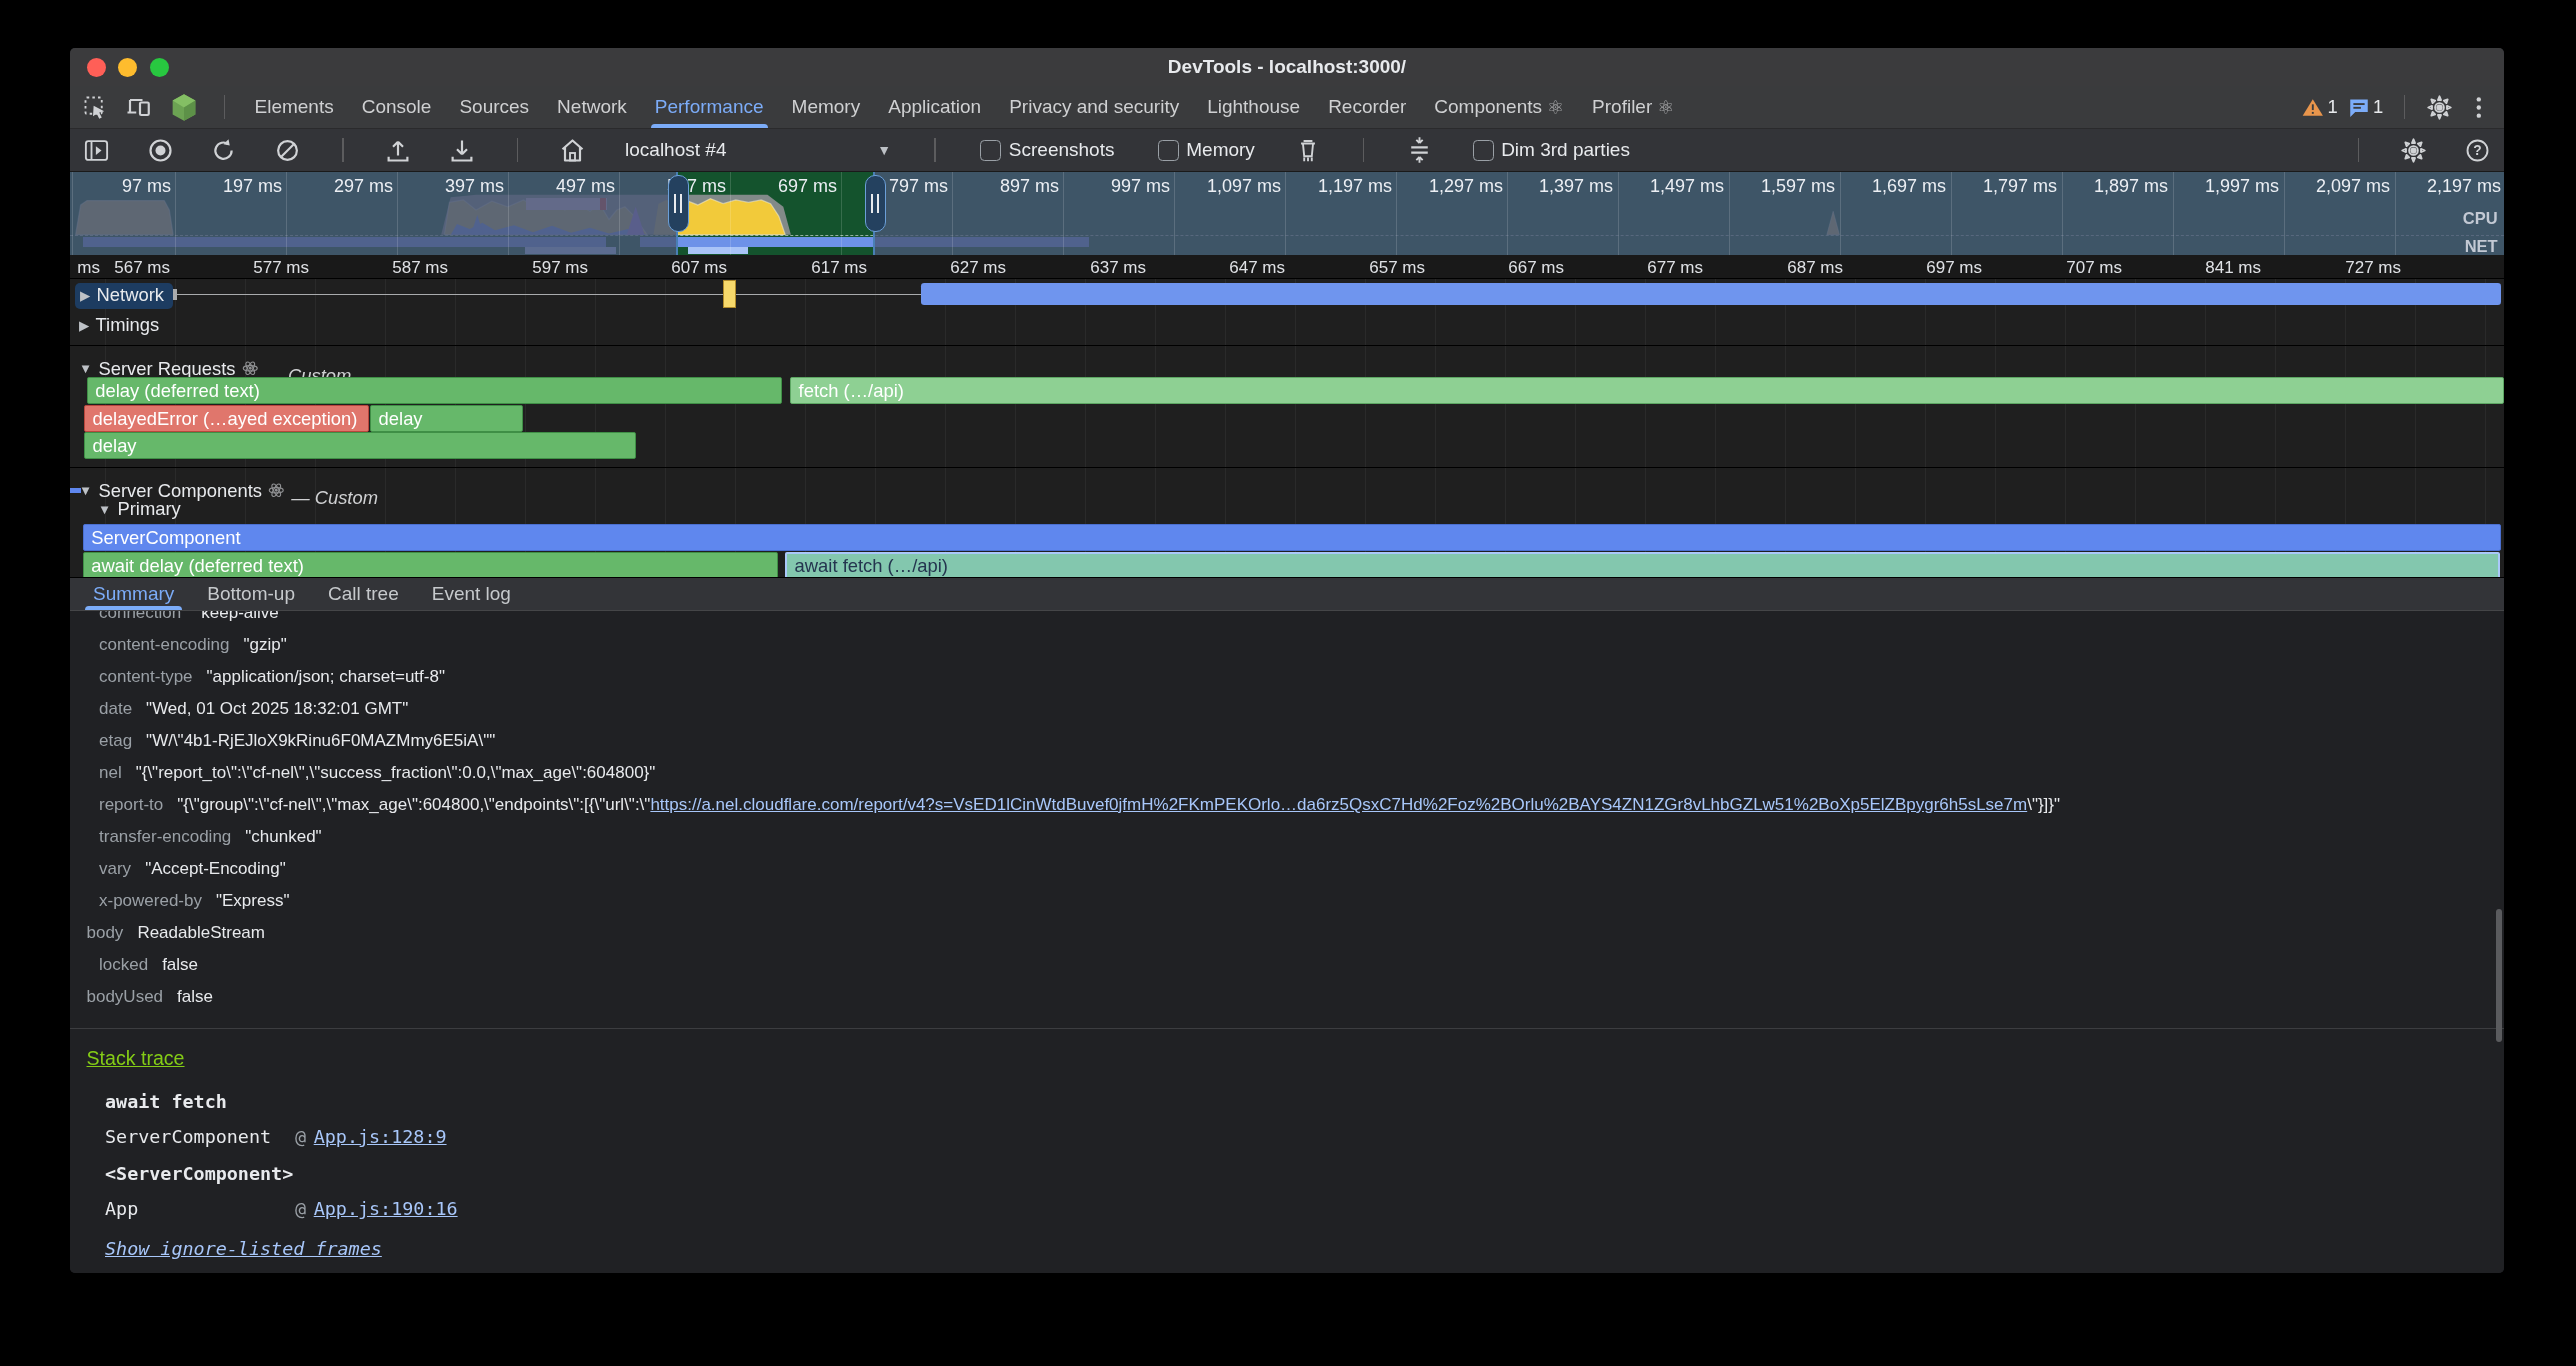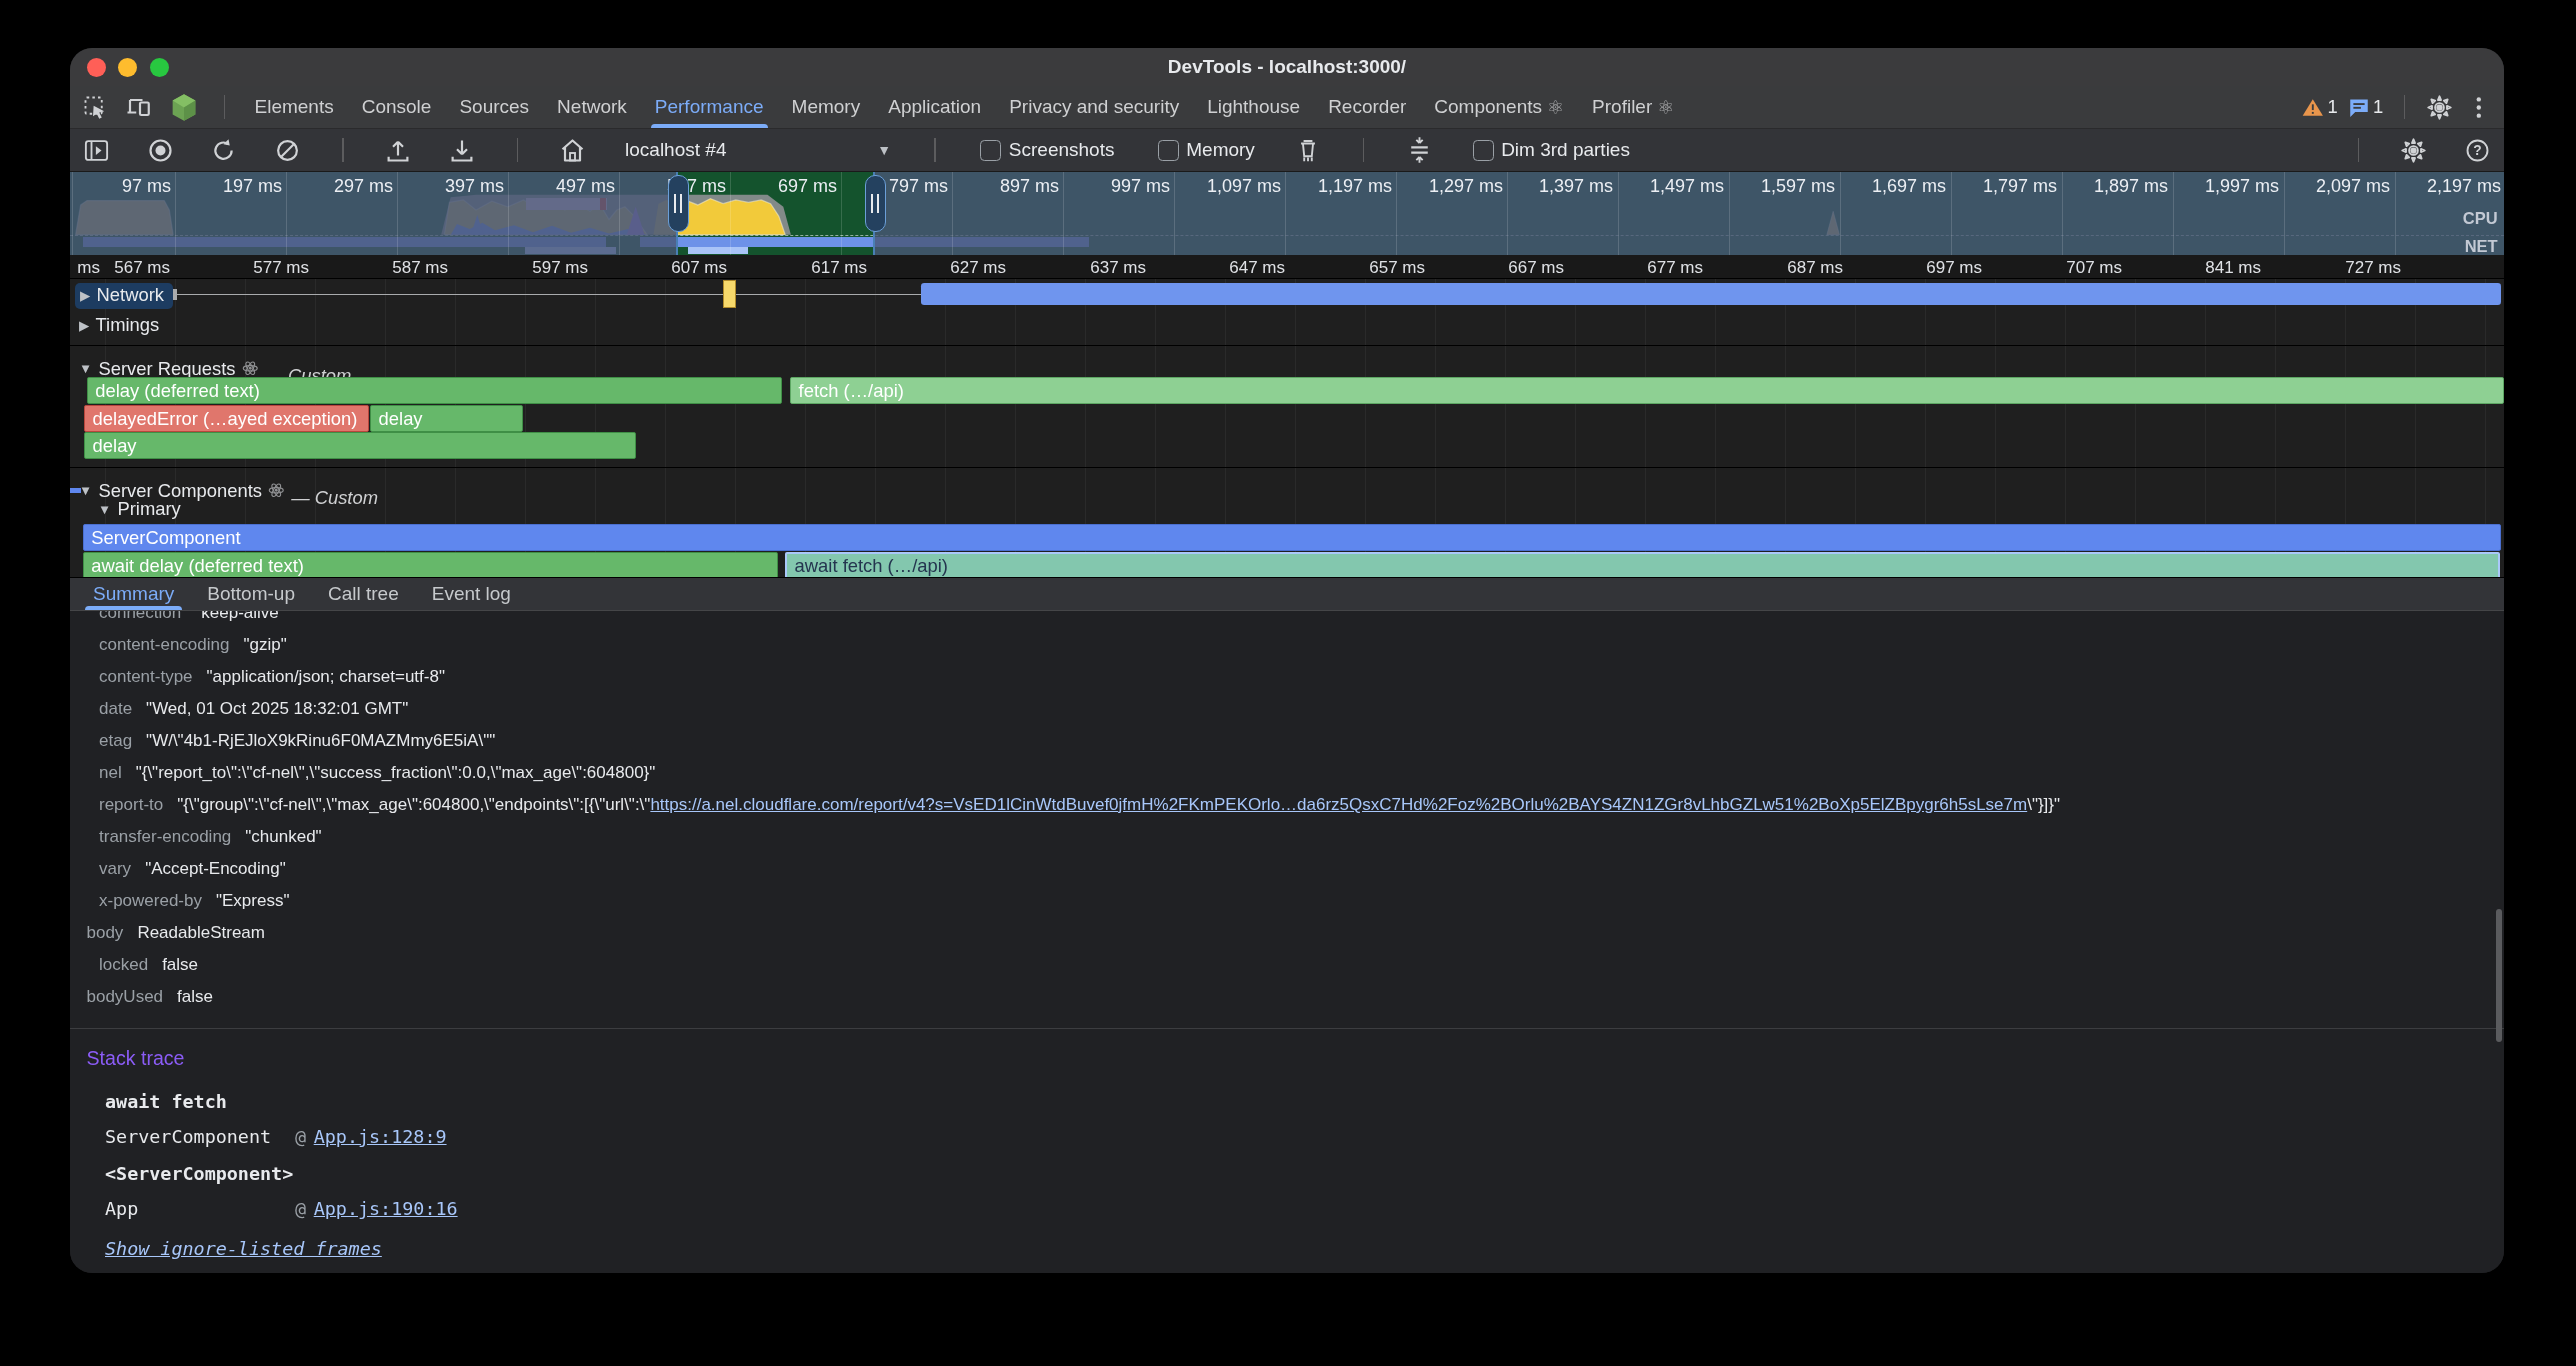--- a/index.html
+++ b/index.html
@@ -1,16 +1,16 @@
 <!DOCTYPE html>
 <html style="font-size:10px"><head>
 <meta charset="utf-8">
 <style>
   html,body{margin:0;padding:0;background:#000;width:2576px;height:1367px;font-family:"Liberation Sans",sans-serif;-webkit-font-smoothing:antialiased;}
-  .window{position:absolute;left:70px;top:48px;width:2434px;height:1225px;background:#202124;border-radius:22px;overflow:hidden;box-shadow:0 25px 76px rgba(0,0,0,.8);}
+  .window{position:absolute;left:70px;top:48px;width:2434px;height:1225px;background:#202124;border-radius:5px;overflow:hidden;box-shadow:0 25px 76px rgba(0,0,0,.8);}
   
   .titlebar{position:relative;height:38px;background:#3b3b3d;display:flex;align-items:center;justify-content:center;}
   .titlebar .title{color:#e8eaed;font-size:19px;font-weight:700;}
   .lights{position:absolute;left:16.5px;top:9.5px;display:flex;gap:12.7px;}
   .light{width:19px;height:19px;border-radius:50%;}
   .lr{background:#ff5f57}.ly{background:#febc2e}.lg{background:#28c840}
   
   .tabbar{height:42px;background:#3a3b3d;display:flex;align-items:center;border-bottom:1.3px solid #2a2a2c;padding:0 11.4px;}
   .tabbar .lefticons{display:flex;align-items:center;gap:16.5px;margin-right:6.3px;}
   .iconbtn{display:flex;align-items:center;justify-content:center;width:28px;height:28px;}
@@ -75,21 +75,21 @@
   
   .details{position:relative;height:667px;background:#202124;overflow:hidden;}
   .drows{margin-top:-14px;}
   .drow{height:32px;display:flex;align-items:center;font-size:17px;white-space:nowrap;overflow:hidden;}
   .drow .k{color:#9aa0a6;margin-right:14px;}
   .drow .v{color:#e8eaed;}
   .ind1{padding-left:16.5px;}
   .ind2{padding-left:29px;}
   .vlink{color:#a8c7fa;text-decoration:underline;}
   .divider{height:1.3px;background:#3c3d40;margin-top:15px;}
-  .sec-title{color:#8b5cf6;font-size:19.6px;padding:18px 0 3.8px 16.5px;}
+  .sec-title{color:#84cc16;font-size:19.6px;padding:18px 0 3.8px 16.5px;text-decoration:underline;}
   .mono{font-family:"DejaVu Sans Mono",monospace;font-size:18.4px;color:#e8eaed;}
   .frame-hd{font-weight:700;padding:16.5px 0 0 35px;}
   .frame-row{display:flex;align-items:center;padding:14px 0 0 35px;}
   .frame-name{display:inline-block;width:190px;}
   .at{color:#9aa0a6;margin-right:7.6px;}
   .flink{color:#a8c7fa;text-decoration:underline;}
   .showlink{display:inline-block;margin:19px 0 0 35px;color:#a8c7fa;font-style:italic;text-decoration:underline;}
   .scrollthumb{position:absolute;right:2.5px;top:298px;width:5.7px;height:133px;border-radius:3.2px;background:#5a5b5e;}
   svg.ic{display:block;}
 </style>

